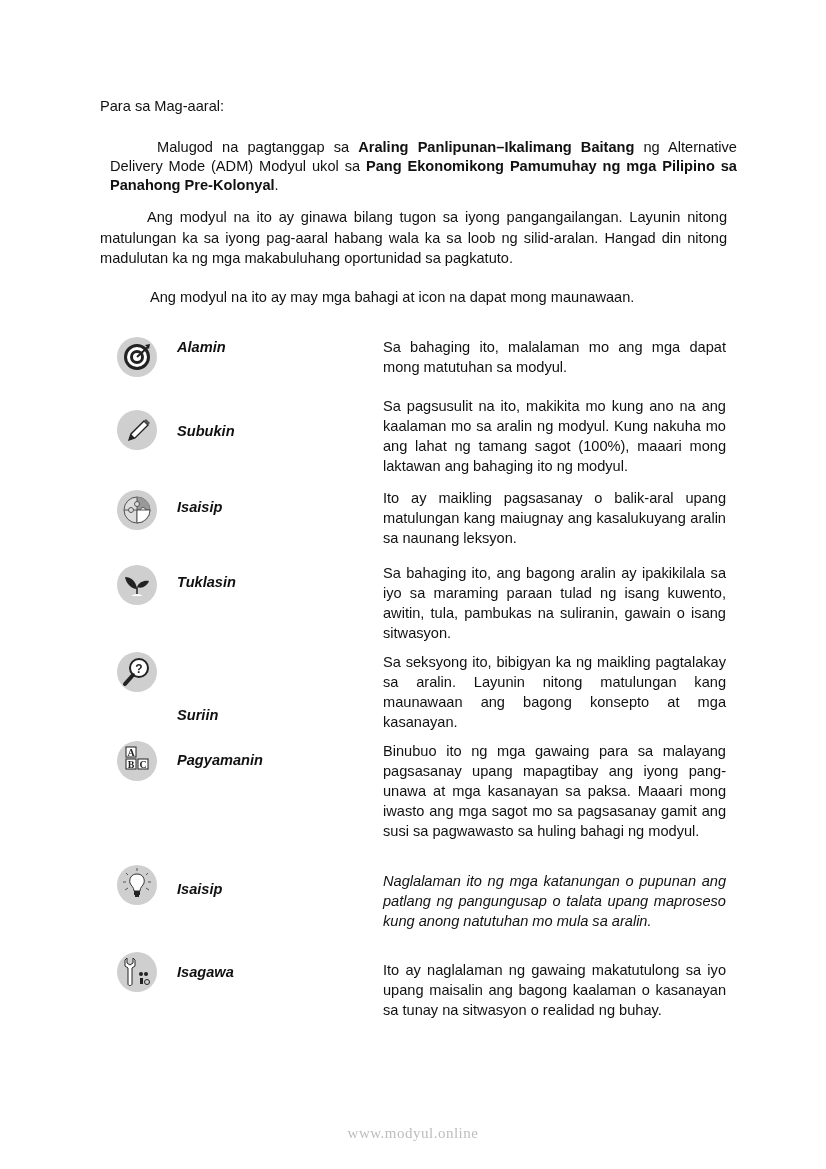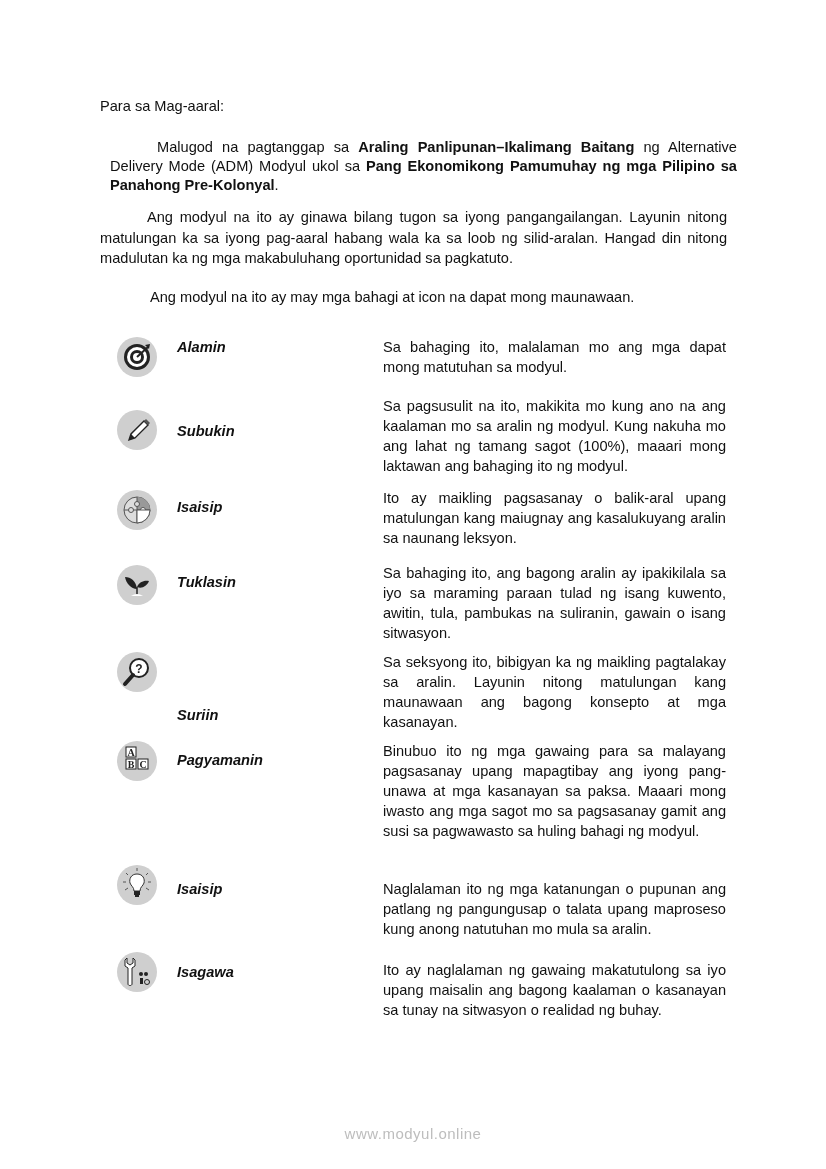--- a/index.html
+++ b/index.html
@@ -17,21 +17,21 @@
 
   .row { position: absolute; left: 0; width: 826px; }
   .icon { position: absolute; left: 117px; width: 40px; height: 40px; border-radius: 50%;
           background: #cfcfcf; }
   .icon svg { position: absolute; left: 0; top: 0; width: 40px; height: 40px; }
   .label { position: absolute; left: 177px; font-weight: bold; font-style: italic; font-size: 14.6px; }
   .desc { position: absolute; left: 383px; width: 343px; text-align: justify; line-height: 20px; }
 
   .pagenum { position: absolute; left: 0; width: 826px; top: 1084px; text-align: right; font-size: 13px; margin-left: 22px; }
   .watermark { position: absolute; left: 0; width: 826px; top: 1125px; text-align: center;
-               font-size: 15px; color: #bdbdbd; letter-spacing: 0.5px; }
+               font-size: 15px; color: #bdbdbd; letter-spacing: 0.5px; font-family: Liberation Serif, serif; }
 </style>
 </head>
 <body>
 
 <div class="page">
 
   <div class="salutation">Para sa Mag-aaral:</div>
 
   <div class="para p1"><span class="indent"></span><span>Malugod na pagtanggap sa </span><b>Araling Panlipunan–Ikalimang Baitang</b><span> ng Alternative Delivery Mode (ADM) Modyul ukol sa </span><b>Pang Ekonomikong Pamumuhay ng mga Pilipino sa Panahong Pre-Kolonyal</b><span>.</span></div>
 
@@ -134,21 +134,21 @@
             <line x1="9" y1="8" x2="11" y2="10"></line>
             <line x1="31" y1="8" x2="29" y2="10"></line>
             <line x1="6" y1="17" x2="9" y2="17"></line>
             <line x1="34" y1="17" x2="31" y2="17"></line>
             <line x1="8" y1="25" x2="11" y2="23"></line>
             <line x1="32" y1="25" x2="29" y2="23"></line>
           </g>
         </svg>
     </div>
     <div class="label" style="top:10px;text-align:center;">Isaisip</div>
-    <div class="desc" style="top:8px;">Naglalaman ito ng mga katanungan o pupunan ang patlang ng pangungusap o talata upang maproseso kung anong natutuhan mo mula sa aralin.</div>
+    <div class="desc" style="top:0px;font-style:italic;">Naglalaman ito ng mga katanungan o pupunan ang patlang ng pangungusap o talata upang maproseso kung anong natutuhan mo mula sa aralin.</div>
   </div>
 
   <div class="row" style="top:960px;">
     <div class="icon" style="top:-8px;">
       <svg viewBox="0 0 40 40">
           <path d="M10 6 L10 11 L13 13 L16 11 L16 6 L18 8 L18 14 L15 16 L15 32 C15 34 11 34 11 32 L11 16 L8 14 L8 8 Z" fill="#fff" stroke="#222"></path>
           <circle cx="24" cy="22" r="2" fill="#222"></circle>
           <circle cx="29" cy="22" r="2" fill="#222"></circle>
           <rect x="23" y="26" width="3" height="6" fill="#222"></rect>
           <circle cx="30" cy="30" r="2.5" fill="none" stroke="#222"></circle>

